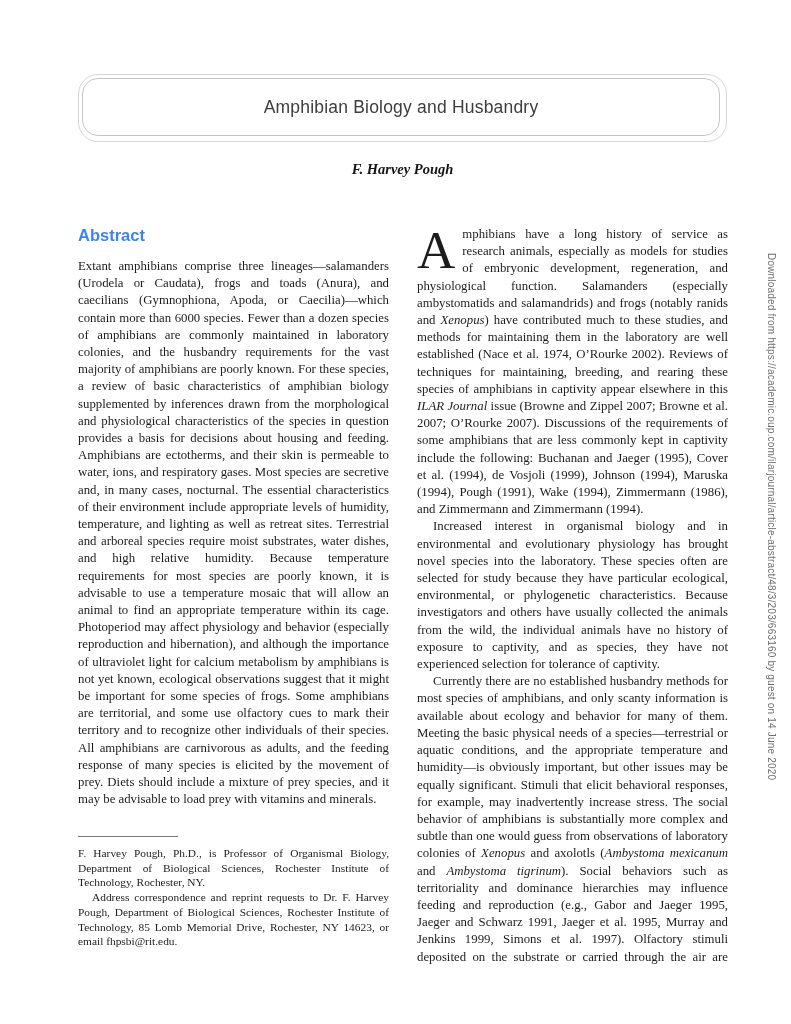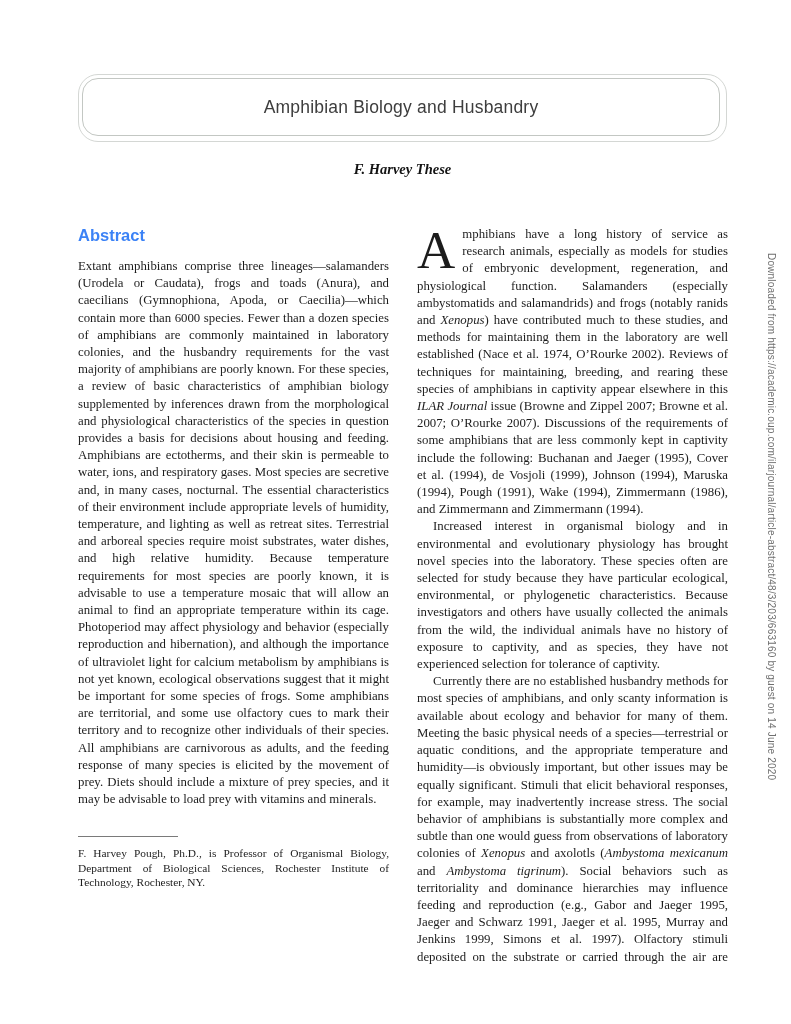--- a/index.html
+++ b/index.html
@@ -81,40 +81,41 @@
 <body>
 
 <div class="page">
 
   <div class="title-box">
     <div class="title-box-inner">
       <div class="article-title">Amphibian Biology and Husbandry</div>
     </div>
   </div>
 
-  <div class="author">F. Harvey These</div>
+  <div class="author">F. Harvey Pough</div>
 
   <div class="content">
 
     <div class="col">
       <h2 class="sec-heading">Abstract</h2>
       <p class="body-text">Extant amphibians comprise three lineages—salamanders (Urodela or Caudata), frogs and toads (Anura), and caecilians (Gymnophiona, Apoda, or Caecilia)—which contain more than 6000 species. Fewer than a dozen species of amphibians are commonly maintained in laboratory colonies, and the husbandry requirements for the vast majority of amphibians are poorly known. For these species, a review of basic characteristics of amphibian biology supplemented by inferences drawn from the morphological and physiological characteristics of the species in question provides a basis for decisions about housing and feeding. Amphibians are ectotherms, and their skin is permeable to water, ions, and respiratory gases. Most species are secretive and, in many cases, nocturnal. The essential characteristics of their environment include appropriate levels of humidity, temperature, and lighting as well as retreat sites. Terrestrial and arboreal species require moist substrates, water dishes, and high relative humidity. Because temperature requirements for most species are poorly known, it is advisable to use a temperature mosaic that will allow an animal to find an appropriate temperature within its cage. Photoperiod may affect physiology and behavior (especially reproduction and hibernation), and although the importance of ultraviolet light for calcium metabolism by amphibians is not yet known, ecological observations suggest that it might be important for some species of frogs. Some amphibians are territorial, and some use olfactory cues to mark their territory and to recognize other individuals of their species. All amphibians are carnivorous as adults, and the feeding response of many species is elicited by the movement of prey. Diets should include a mixture of prey species, and it may be advisable to load prey with vitamins and minerals.</p>
     </div>
 
     <div class="col">
       <p class="body-text"><span class="drop-cap">A</span><span>mphibians have a long history of service as research animals, especially as models for studies of embryonic development, regeneration, and physiological function. Salamanders (especially ambystomatids and salamandrids) and frogs (notably ranids and <em>Xenopus</em>) have contributed much to these studies, and methods for maintaining them in the laboratory are well established (Nace et al. 1974, O’Rourke 2002). Reviews of techniques for maintaining, breeding, and rearing these species of amphibians in captivity appear elsewhere in this <em>ILAR Journal</em> issue (Browne and Zippel 2007; Browne et al. 2007; O’Rourke 2007). Discussions of the requirements of some amphibians that are less commonly kept in captivity include the following: Buchanan and Jaeger (1995), Cover et al. (1994), de Vosjoli (1999), Johnson (1994), Maruska (1994), Pough (1991), Wake (1994), Zimmermann (1986), and Zimmermann and Zimmermann (1994).</span></p>
       <p class="body-text indent">Increased interest in organismal biology and in environmental and evolutionary physiology has brought novel species into the laboratory. These species often are selected for study because they have particular ecological, environmental, or phylogenetic characteristics. Because investigators and others have usually collected the animals from the wild, the individual animals have no history of exposure to captivity, and as species, they have not experienced selection for tolerance of captivity.</p>
       <p class="body-text indent">Currently there are no established husbandry methods for most species of amphibians, and only scanty information is available about ecology and behavior for many of them. Meeting the basic physical needs of a species—terrestrial or aquatic conditions, and the appropriate temperature and humidity—is obviously important, but other issues may be equally significant. Stimuli that elicit behavioral responses, for example, may inadvertently increase stress. The social behavior of amphibians is substantially more complex and subtle than one would guess from observations of laboratory colonies of <em>Xenopus</em> and axolotls (<em>Ambystoma mexicanum</em> and <em>Ambystoma tigrinum</em>). Social behaviors such as territoriality and dominance hierarchies may influence feeding and reproduction (e.g., Gabor and Jaeger 1995, Jaeger and Schwarz 1991, Jaeger et al. 1995, Murray and Jenkins 1999, Simons et al. 1997). Olfactory stimuli deposited on the substrate or carried through the air are elements of the behavioral ecology of some species of salamanders (Jaeger 1986). Lighting conditions may also be more important than we</p>
     </div>
 
   </div>
 
   <div class="footnote">
     <div class="footnote-rule"></div>
     <p class="fn1">F. Harvey Pough, Ph.D., is Professor of Organismal Biology, Department of Biological Sciences, Rochester Institute of Technology, Rochester, NY.</p>
+    <p class="fn2">Address correspondence and reprint requests to Dr. F. Harvey Pough, Department of Biological Sciences, Rochester Institute of Technology, 85 Lomb Memorial Drive, Rochester, NY 14623, or email fhpsbi@rit.edu.</p>
   </div>
 
   <div class="page-footer">
     <span class="footer-volume">Volume 48, Number 3</span>
     <span class="footer-year">2007</span>
     <span class="footer-page">203</span>
   </div>
 
   <div class="download-watermark">Downloaded from https://academic.oup.com/ilarjournal/article-abstract/48/3/203/663160 by guest on 14 June 2020</div>
 

